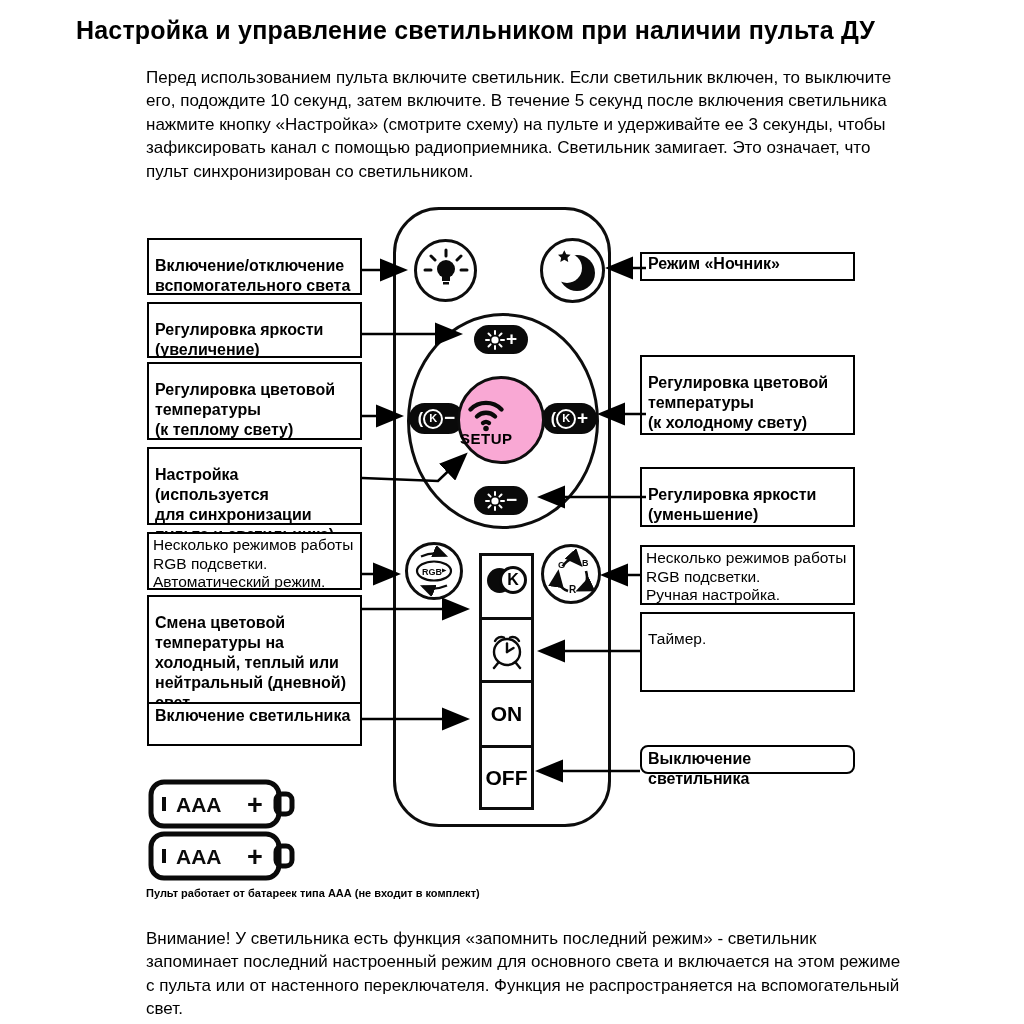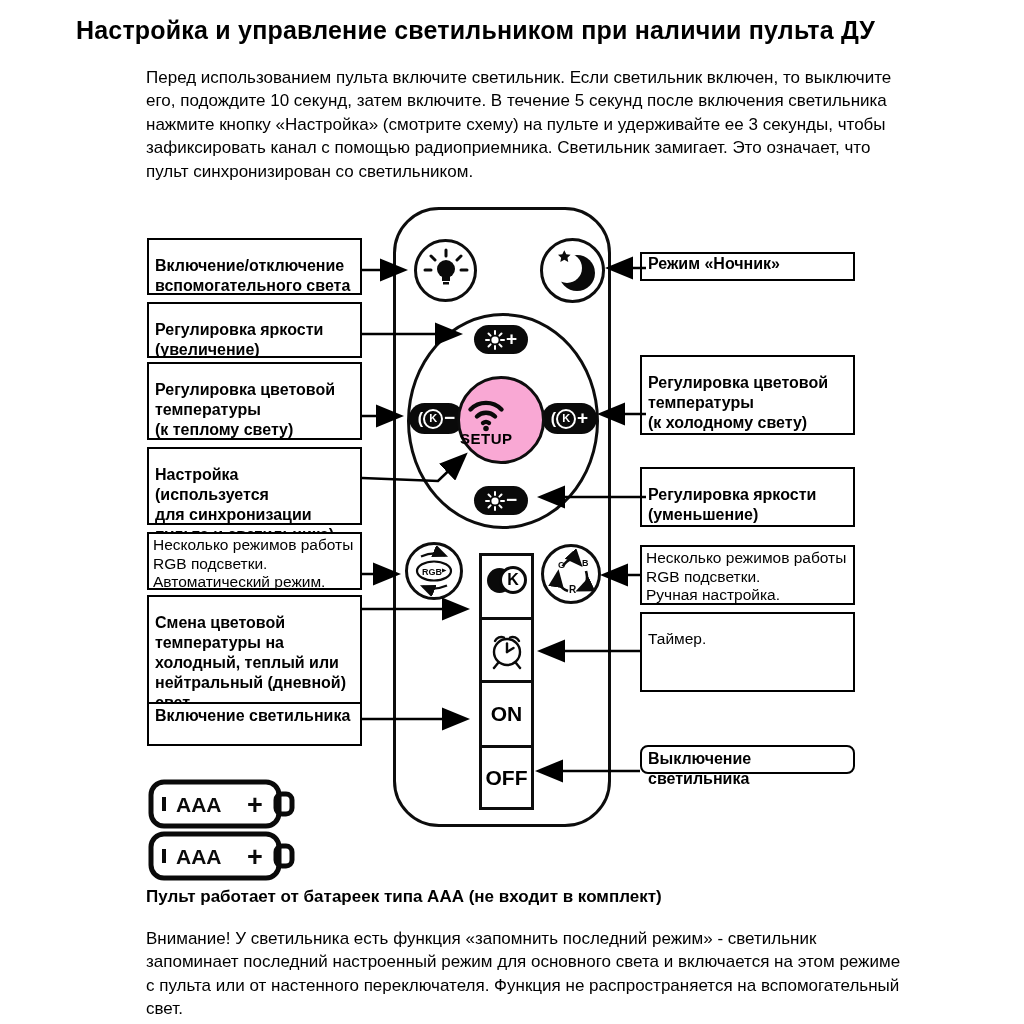--- a/index.html
+++ b/index.html
@@ -62,21 +62,21 @@
     position:relative;font-weight:bold;font-size:21px;
   }
   .cell:last-child{border-bottom:none;}
   .kdisc{position:absolute;left:5px;top:12px;width:25px;height:25px;border-radius:50%;background:#0a0a0a;}
   .kwhite{
     position:absolute;left:17px;top:10px;width:28px;height:28px;border-radius:50%;
     background:#fff;border:3px solid #0a0a0a;box-sizing:border-box;
     display:flex;align-items:center;justify-content:center;font-size:16px;font-weight:bold;
   }
   svg{display:block;}
-  .note{font-size:17px;font-weight:bold;}
+  .note{font-size:11px;font-weight:bold;}
 </style>
 </head>
 <body>
 
 <div class="abs title">Настройка и управление светильником при наличии пульта ДУ</div>
 <div class="abs para" style="left:146px;top:66px;width:748px;">Перед использованием пульта включите светильник. Если светильник включен, то выключите его, подождите 10 секунд, затем включите. В течение 5 секунд после включения светильника нажмите кнопку «Настройка» (смотрите схему) на пульте и удерживайте ее 3 секунды, чтобы зафиксировать канал с помощью радиоприемника. Светильник замигает. Это означает, что пульт синхронизирован со светильником.</div>
 
 <div class="box" style="top:238px;height:57px;">Включение/отключение
 вспомогательного света</div>
 <div class="box" style="top:302px;height:56px;">Регулировка яркости

